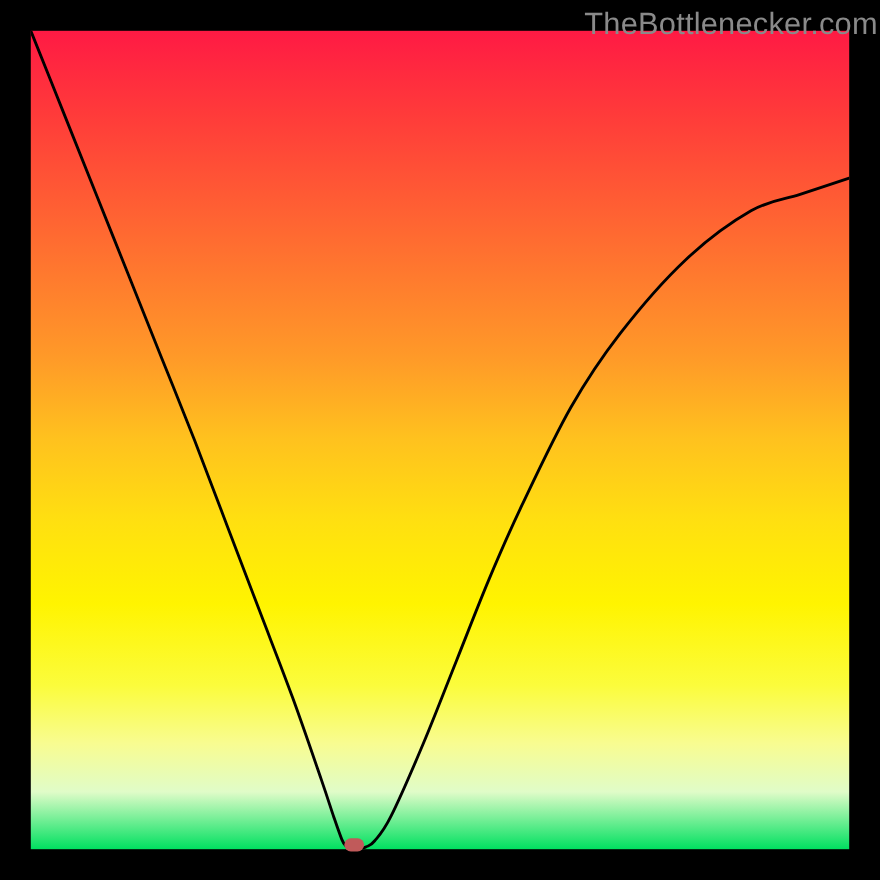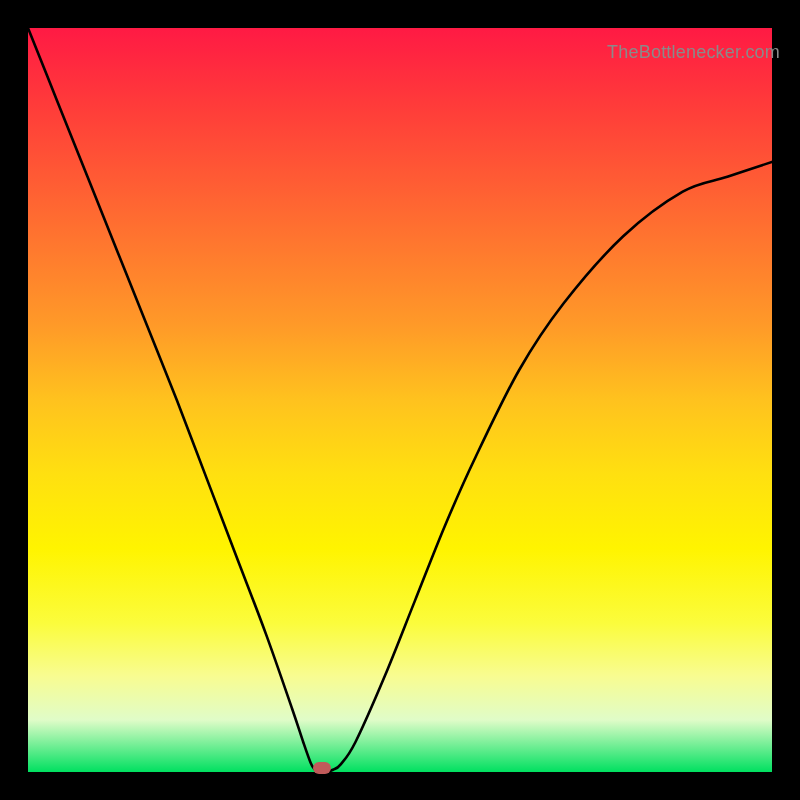--- a/index.html
+++ b/index.html
@@ -44,27 +44,26 @@
   .marker {
     position: absolute;
     width: 18px;
     height: 12px;
     border-radius: 6px;
     background: #c05a5a;
     transform: translate(-50%, -50%);
   }
   .watermark {
     position: absolute;
-    right: 20px;
+    right: 2px;
     top: 6px;
     color: #8a8a8a;
-    font-size: 18px;
+    font-size: 28px;
     letter-spacing: 0.2px;
     user-select: none;
-    margin-top: 36px;
   }
 </style>
 </head>
 <body>
 
 <div class="frame">
   <div class="plot">
     <svg width="744" height="744" viewBox="0 0 744 744" preserveAspectRatio="none" style="position:absolute;left:0;top:0;">
       <path id="curve-path" d="M 0.00 0.00 C 4.96 12.40, 19.84 49.60, 29.76 74.40 C 39.68 99.20, 49.60 124.00, 59.52 148.80 C 69.44 173.60, 79.36 198.40, 89.28 223.20 C 99.20 248.00, 109.12 272.80, 119.04 297.60 C 128.96 322.40, 138.88 346.58, 148.80 372.00 C 158.72 397.42, 168.64 424.08, 178.56 450.12 C 188.48 476.16, 198.40 502.20, 208.32 528.24 C 218.24 554.28, 228.78 580.94, 238.08 606.36 C 247.38 631.78, 257.92 662.78, 264.12 680.76 C 270.32 698.74, 272.18 705.19, 275.28 714.24 C 278.38 723.29, 280.86 730.61, 282.72 735.07 C 284.58 739.54, 285.20 739.66, 286.44 741.02 C 287.68 742.39, 288.92 742.88, 290.16 743.26 C 291.40 743.63, 292.64 743.13, 293.88 743.26 C 295.12 743.38, 295.74 744.25, 297.60 744.00 C 299.46 743.75, 302.56 743.01, 305.04 741.77 C 307.52 740.53, 308.76 741.15, 312.48 736.56 C 316.20 731.97, 319.92 729.12, 327.36 714.24 C 334.80 699.36, 347.20 670.84, 357.12 647.28 C 367.04 623.72, 376.96 597.68, 386.88 572.88 C 396.80 548.08, 406.72 522.04, 416.64 498.48 C 426.56 474.92, 434.00 457.56, 446.40 431.52 C 458.80 405.48, 476.16 368.28, 491.04 342.24 C 505.92 316.20, 518.32 297.60, 535.68 275.28 C 553.04 252.96, 575.36 226.92, 595.20 208.32 C 615.04 189.72, 637.36 173.60, 654.72 163.68 C 672.08 153.76, 684.48 153.76, 699.36 148.80 C 714.24 143.84, 736.56 136.40, 744.00 133.92" fill="none" stroke="#000" stroke-width="2.6" stroke-linecap="round" stroke-linejoin="round"></path>
     </svg>

